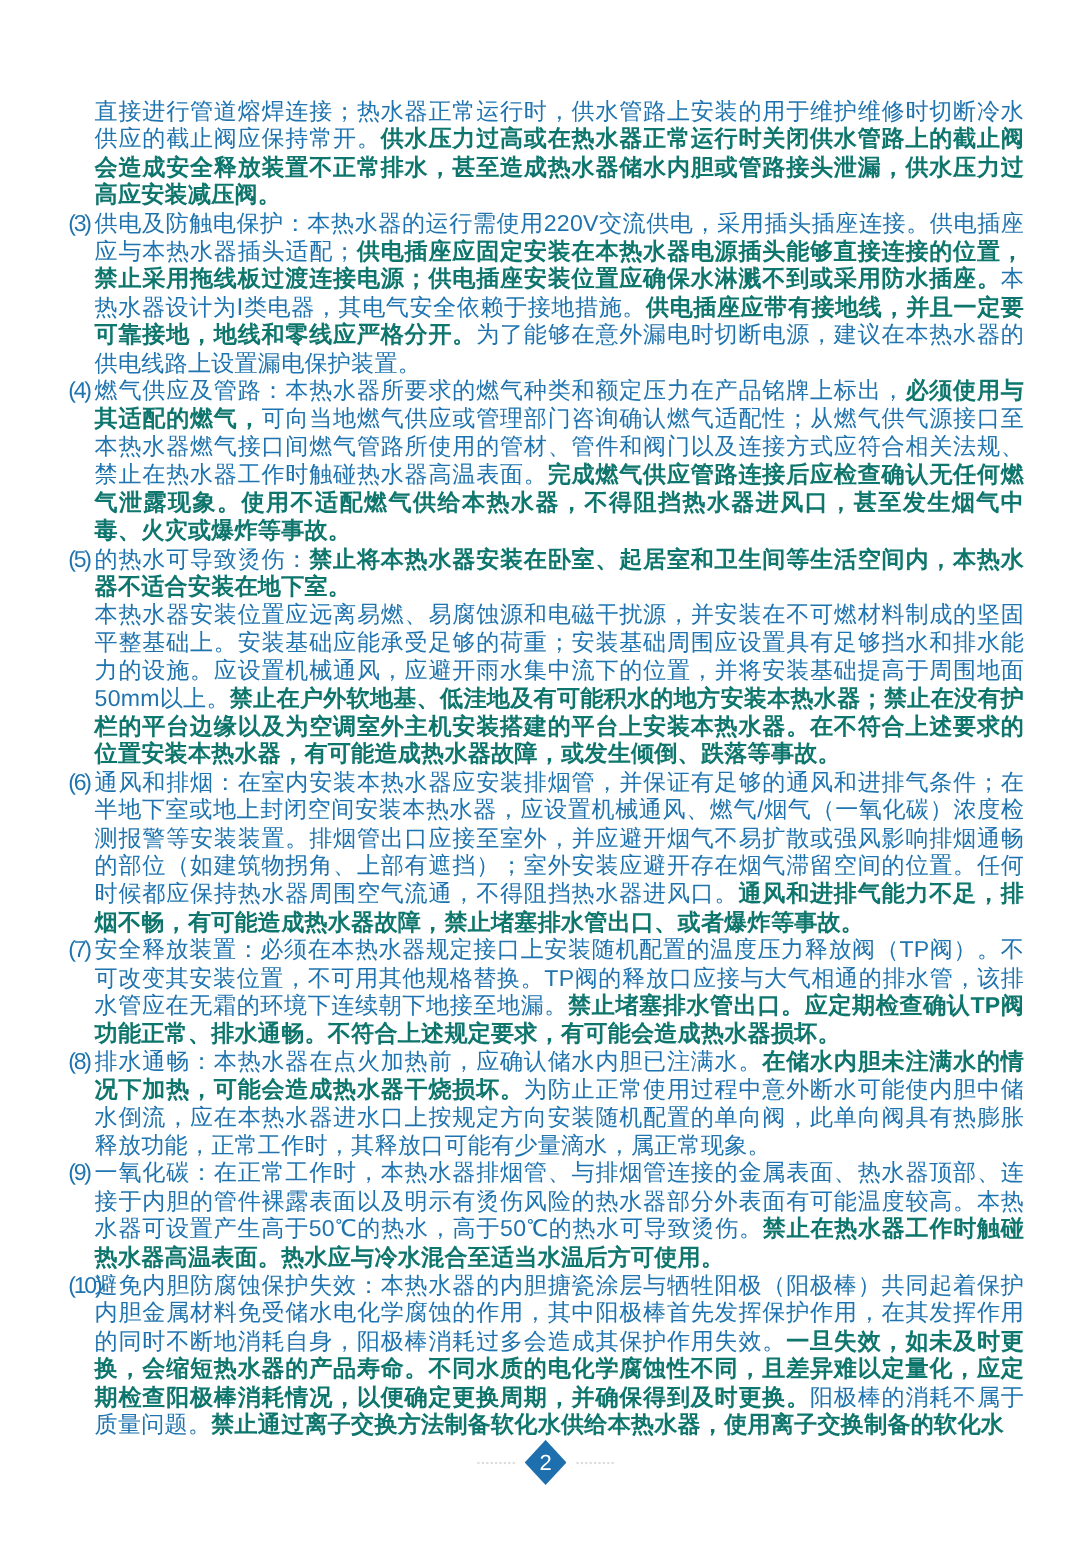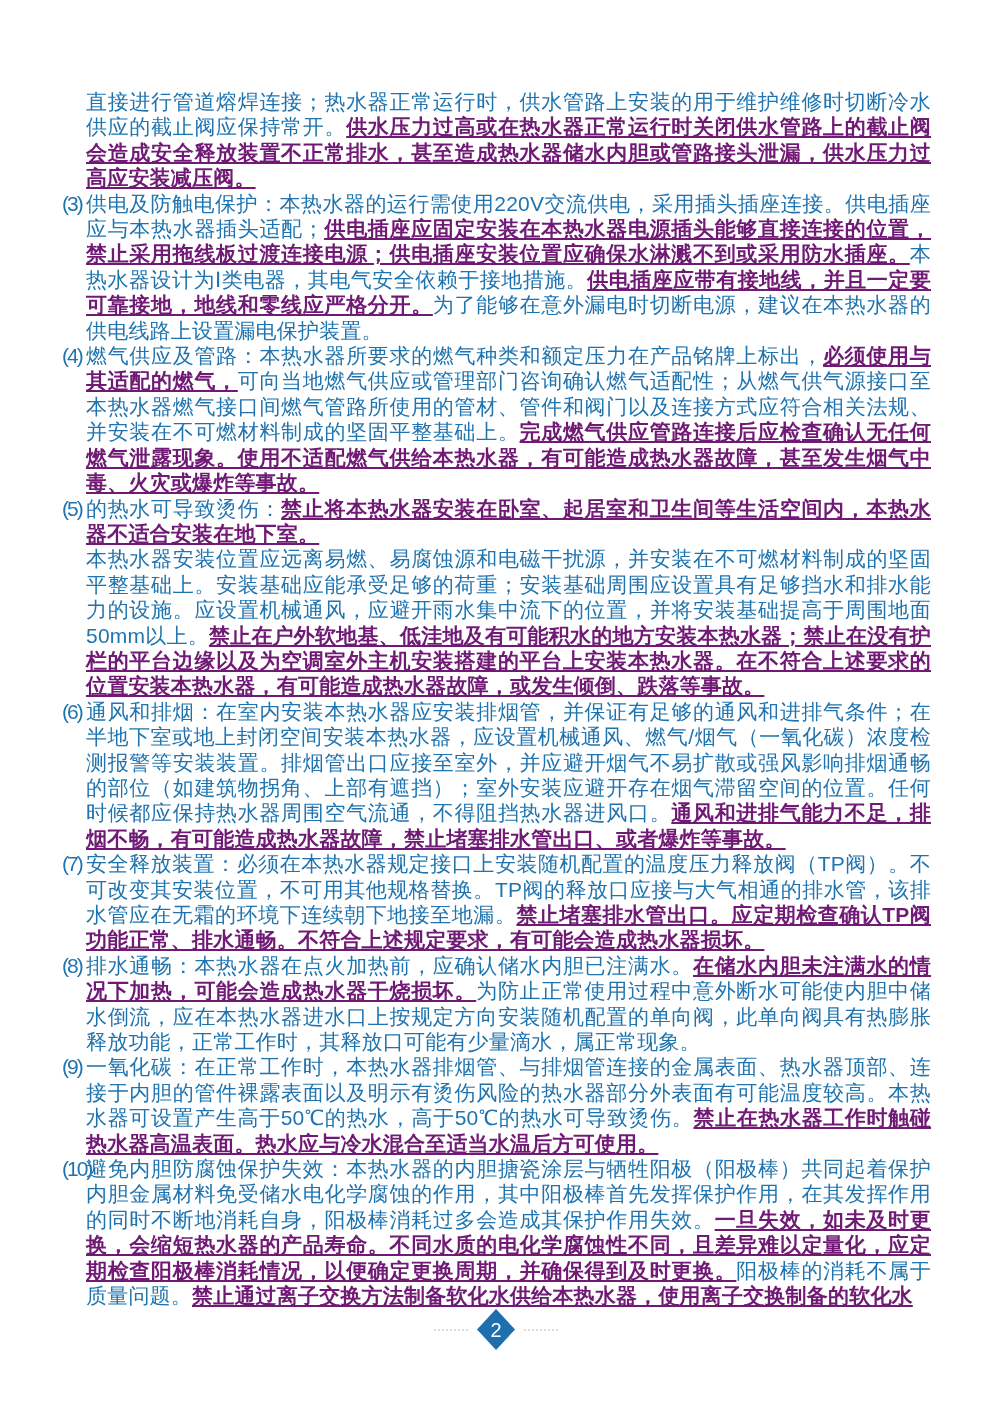--- a/index.html
+++ b/index.html
@@ -26,22 +26,21 @@
     margin:0;
   }
   .marker {
     position:absolute;
     left:0; top:0;
     letter-spacing:-2px;
   }
   .seg { font-weight:400;margin-top:16px; }
   .seg.bold {
     font-weight:700;
-    color:#701a75;
-    text-decoration:underline;
+    color:#0f766e;
   }
   .page-num-row {
     position:absolute;
     top:1309px; left:0; width:100%;
     display:flex; justify-content:center; align-items:center;
     gap:9px;
   }
   .dotline {
     width:34px; height:0;
     border-top:2px dotted #dcdcdc;
@@ -55,21 +54,21 @@
     font-size:20px;
     line-height:1;
   }
 </style>
 </head>
 <body>
 
 <div class="content" id="paragraph-container">
     <div class="para"><span class="seg">直接进行管道熔焊连接；热水器正常运行时，供水管路上安装的用于维护维修时切断冷水供应的截止阀应保持常开。</span><span class="seg bold">供水压力过高或在热水器正常运行时关闭供水管路上的截止阀会造成安全释放装置不正常排水，甚至造成热水器储水内胆或管路接头泄漏，供水压力过高应安装减压阀。</span></div>
     <div class="para"><span class="marker">(3)</span><span class="seg">供电及防触电保护：本热水器的运行需使用220V交流供电，采用插头插座连接。供电插座应与本热水器插头适配；</span><span class="seg bold">供电插座应固定安装在本热水器电源插头能够直接连接的位置，禁止采用拖线板过渡连接电源；供电插座安装位置应确保水淋溅不到或采用防水插座。</span><span class="seg">本热水器设计为Ⅰ类电器，其电气安全依赖于接地措施。</span><span class="seg bold">供电插座应带有接地线，并且一定要可靠接地，地线和零线应严格分开。</span><span class="seg">为了能够在意外漏电时切断电源，建议在本热水器的供电线路上设置漏电保护装置。</span></div>
-    <div class="para"><span class="marker">(4)</span><span class="seg">燃气供应及管路：本热水器所要求的燃气种类和额定压力在产品铭牌上标出，</span><span class="seg bold">必须使用与其适配的燃气，</span><span class="seg">可向当地燃气供应或管理部门咨询确认燃气适配性；从燃气供气源接口至本热水器燃气接口间燃气管路所使用的管材、管件和阀门以及连接方式应符合相关法规、并安装在不可燃材料制成的坚固平整基础上。</span><span class="seg bold">完成燃气供应管路连接后应检查确认无任何燃气泄露现象。使用不适配燃气供给本热水器，有可能造成热水器故障，甚至发生烟气中毒、火灾或爆炸等事故。</span></div>
+    <div class="para"><span class="marker">(4)</span><span class="seg">燃气供应及管路：本热水器所要求的燃气种类和额定压力在产品铭牌上标出，</span><span class="seg bold">必须使用与其适配的燃气，</span><span class="seg">可向当地燃气供应或管理部门咨询确认燃气适配性；从燃气供气源接口至本热水器燃气接口间燃气管路所使用的管材、管件和阀门以及连接方式应符合相关法规、禁止在热水器工作时触碰热水器高温表面。</span><span class="seg bold">完成燃气供应管路连接后应检查确认无任何燃气泄露现象。使用不适配燃气供给本热水器，不得阻挡热水器进风口，甚至发生烟气中毒、火灾或爆炸等事故。</span></div>
     <div class="para"><span class="marker">(5)</span><span class="seg">的热水可导致烫伤：</span><span class="seg bold">禁止将本热水器安装在卧室、起居室和卫生间等生活空间内，本热水器不适合安装在地下室。</span></div>
     <div class="para"><span class="seg">本热水器安装位置应远离易燃、易腐蚀源和电磁干扰源，并安装在不可燃材料制成的坚固平整基础上。安装基础应能承受足够的荷重；安装基础周围应设置具有足够挡水和排水能力的设施。应设置机械通风，应避开雨水集中流下的位置，并将安装基础提高于周围地面50mm以上。</span><span class="seg bold">禁止在户外软地基、低洼地及有可能积水的地方安装本热水器；禁止在没有护栏的平台边缘以及为空调室外主机安装搭建的平台上安装本热水器。在不符合上述要求的位置安装本热水器，有可能造成热水器故障，或发生倾倒、跌落等事故。</span></div>
     <div class="para"><span class="marker">(6)</span><span class="seg">通风和排烟：在室内安装本热水器应安装排烟管，并保证有足够的通风和进排气条件；在半地下室或地上封闭空间安装本热水器，应设置机械通风、燃气/烟气（一氧化碳）浓度检测报警等安装装置。排烟管出口应接至室外，并应避开烟气不易扩散或强风影响排烟通畅的部位（如建筑物拐角、上部有遮挡）；室外安装应避开存在烟气滞留空间的位置。任何时候都应保持热水器周围空气流通，不得阻挡热水器进风口。</span><span class="seg bold">通风和进排气能力不足，排烟不畅，有可能造成热水器故障，禁止堵塞排水管出口、或者爆炸等事故。</span></div>
     <div class="para"><span class="marker">(7)</span><span class="seg">安全释放装置：必须在本热水器规定接口上安装随机配置的温度压力释放阀（TP阀）。不可改变其安装位置，不可用其他规格替换。TP阀的释放口应接与大气相通的排水管，该排水管应在无霜的环境下连续朝下地接至地漏。</span><span class="seg bold">禁止堵塞排水管出口。应定期检查确认TP阀功能正常、排水通畅。不符合上述规定要求，有可能会造成热水器损坏。</span></div>
     <div class="para"><span class="marker">(8)</span><span class="seg">排水通畅：本热水器在点火加热前，应确认储水内胆已注满水。</span><span class="seg bold">在储水内胆未注满水的情况下加热，可能会造成热水器干烧损坏。</span><span class="seg">为防止正常使用过程中意外断水可能使内胆中储水倒流，应在本热水器进水口上按规定方向安装随机配置的单向阀，此单向阀具有热膨胀释放功能，正常工作时，其释放口可能有少量滴水，属正常现象。</span></div>
     <div class="para"><span class="marker">(9)</span><span class="seg">一氧化碳：在正常工作时，本热水器排烟管、与排烟管连接的金属表面、热水器顶部、连接于内胆的管件裸露表面以及明示有烫伤风险的热水器部分外表面有可能温度较高。本热水器可设置产生高于50℃的热水，高于50℃的热水可导致烫伤。</span><span class="seg bold">禁止在热水器工作时触碰热水器高温表面。热水应与冷水混合至适当水温后方可使用。</span></div>
     <div class="para"><span class="marker">(10)</span><span class="seg">避免内胆防腐蚀保护失效：本热水器的内胆搪瓷涂层与牺牲阳极（阳极棒）共同起着保护内胆金属材料免受储水电化学腐蚀的作用，其中阳极棒首先发挥保护作用，在其发挥作用的同时不断地消耗自身，阳极棒消耗过多会造成其保护作用失效。</span><span class="seg bold">一旦失效，如未及时更换，会缩短热水器的产品寿命。不同水质的电化学腐蚀性不同，且差异难以定量化，应定期检查阳极棒消耗情况，以便确定更换周期，并确保得到及时更换。</span><span class="seg">阳极棒的消耗不属于质量问题。</span><span class="seg bold">禁止通过离子交换方法制备软化水供给本热水器，使用离子交换制备的软化水</span></div>
   </div>
 
 <div class="page-num-row">

